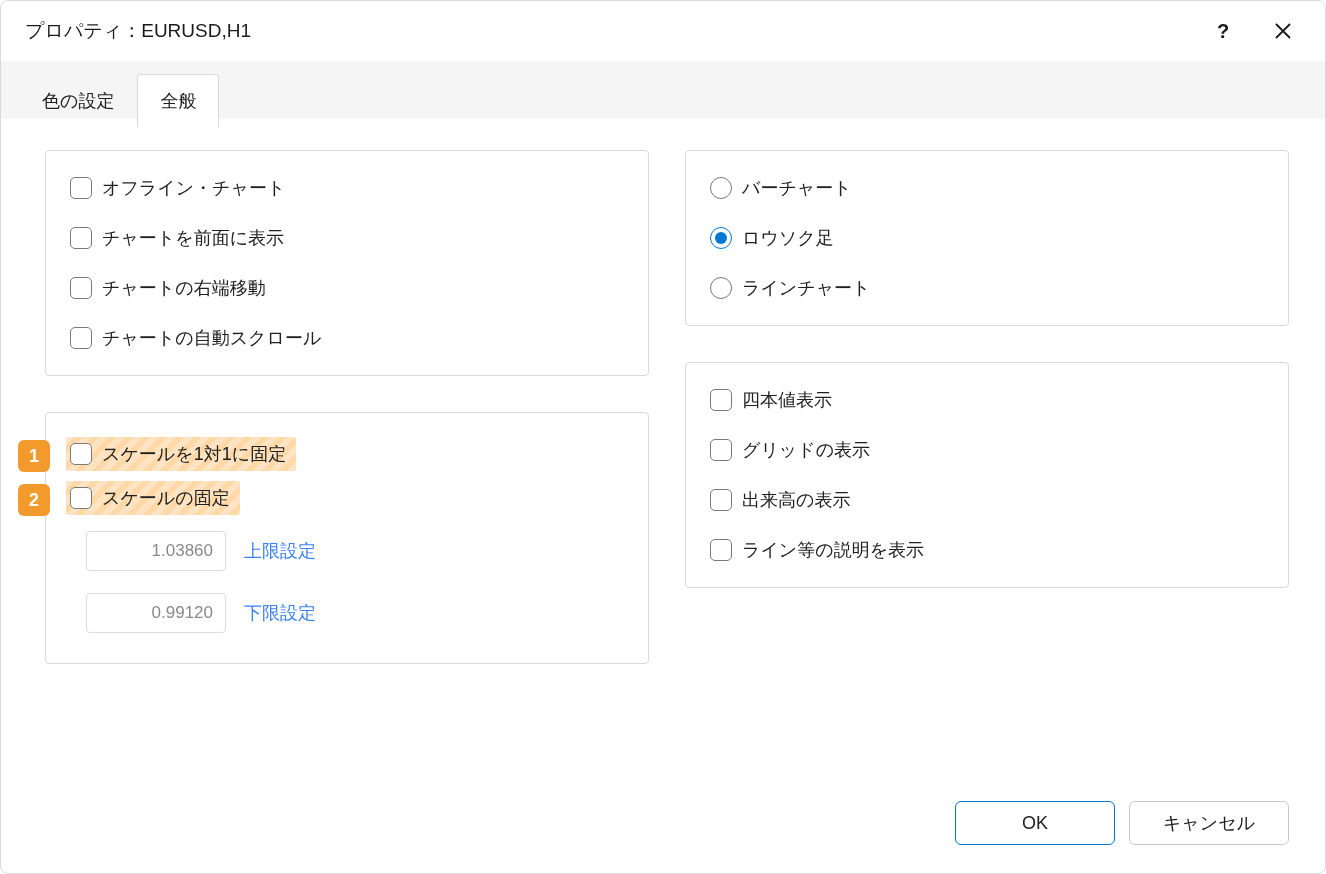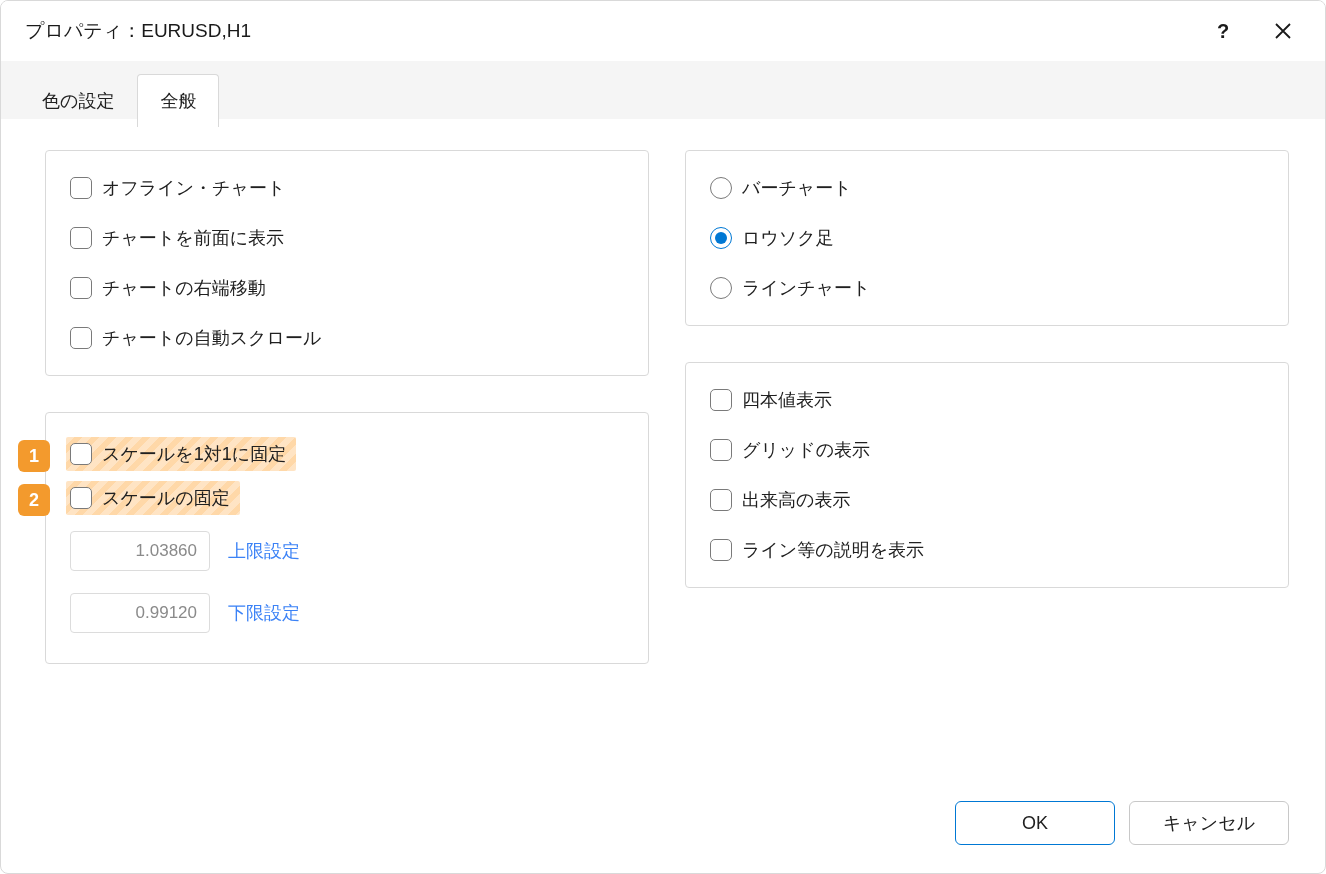--- a/index.html
+++ b/index.html
@@ -152,21 +152,21 @@
     display: flex;
     align-items: center;
     justify-content: center;
     z-index: 2;
   }
 
   .input-row {
     display: flex;
     align-items: center;
     gap: 18px;
-    margin-left: 0px;
+    margin-left: 16px;
   }
   .num-input {
     width: 140px;
     height: 40px;
     border: 1px solid #dcdcdc;
     border-radius: 4px;
     text-align: right;
     padding: 0 12px;
     font-size: 17px;
     color: #8a8a8a;

